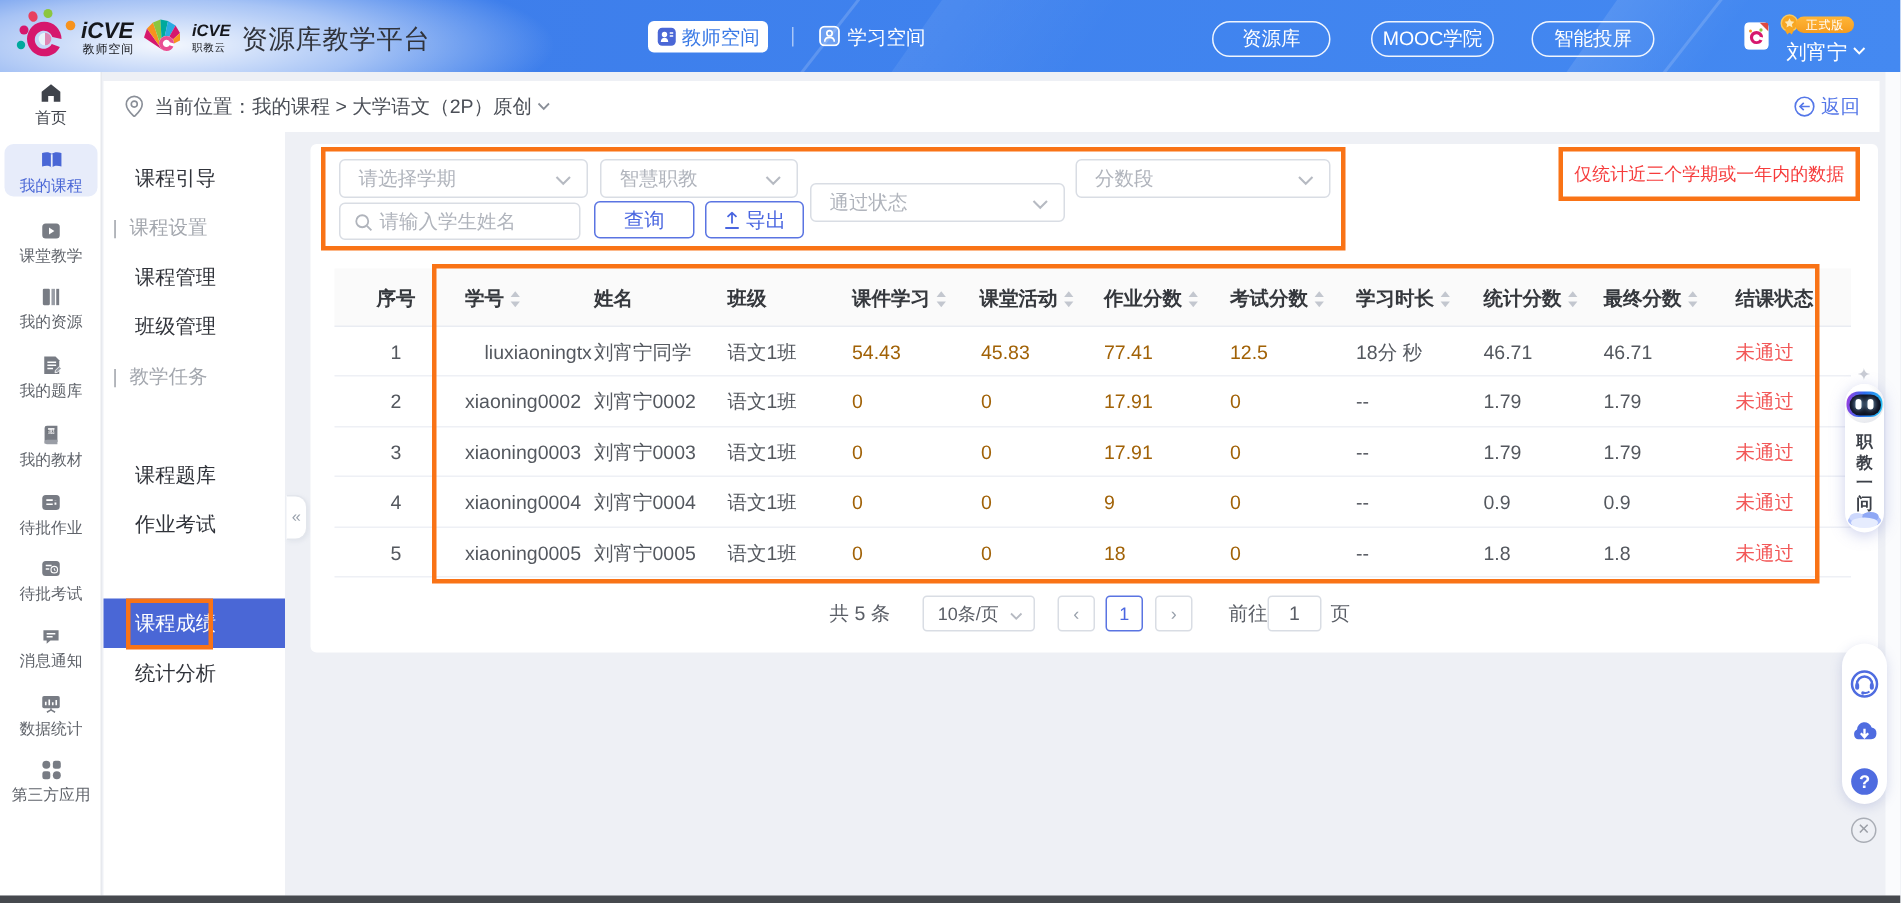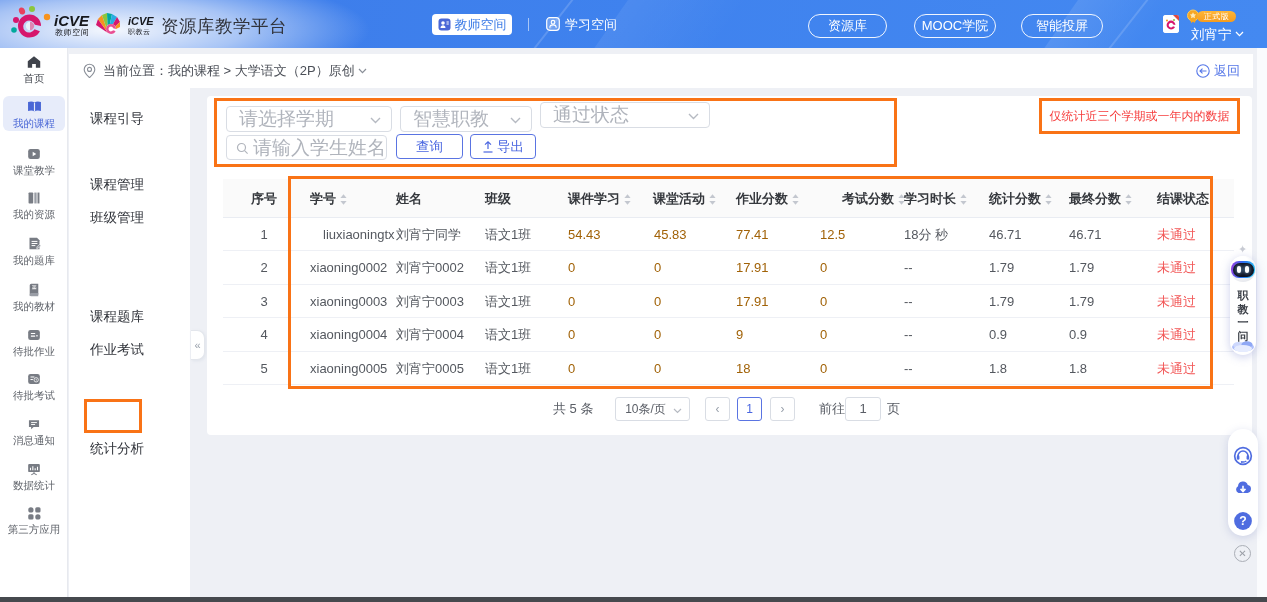--- a/index.html
+++ b/index.html
@@ -38,21 +38,21 @@
 .si.home{color:#3f434b}
 
 .smenu{position:absolute;left:69px;top:88px;width:121px;height:509px;background:#fff}
 .mi{position:absolute;left:0;width:121px;height:33px;line-height:33px;font-size:13.5px;color:#30333a;padding-left:21px}
 .msec{position:absolute;left:0;width:121px;height:33px;line-height:33px;font-size:13px;color:#a3a7ae;padding-left:6px}
 .msec i{font-style:normal;margin-right:8px;color:#a3a7ae}
 .mi.on{background:#4a67d6;color:#fff}
 .collap{position:absolute;left:191px;top:330px;width:14px;height:30px;background:#fff;border:1px solid #e3e6ec;border-left:none;border-radius:0 8px 8px 0;font-size:11px;color:#98a0ab;line-height:28px;text-align:center;box-shadow:1px 1px 3px rgba(150,160,180,.15)}
 
 .card{position:absolute;left:207px;top:96px;width:1045px;height:339px;background:#fff;border-radius:4px}
-.sel,.inp{position:absolute;border:1px solid #d9dde4;border-radius:4px;background:#fff;font-size:19px;color:#b0b4bc}
+.sel,.inp{position:absolute;border:1px solid #d9dde4;border-radius:4px;background:#fff;font-size:13px;color:#b0b4bc}
 .sel span{position:absolute;left:12px;top:0;line-height:24px}
 .sel svg{position:absolute;right:10px;top:10px}
 .inp svg{position:absolute;left:9px;top:6px}
 .inp span{position:absolute;left:26px;line-height:23px}
 .btn{position:absolute;height:25px;border:1px solid #5a74e2;border-radius:4px;background:#fff;color:#4a66e0;font-size:13.5px;text-align:center;line-height:23px}
 .btn svg{vertical-align:-2px;margin-right:3px}
 
 .thead{position:absolute;left:16px;top:83px;width:1011px;height:39px;background:#fafafa;border-bottom:1px solid #e9ecf2;font-size:13px;font-weight:bold;color:#35383d;line-height:39px}
 .thead span{position:absolute;top:0;white-space:nowrap}
 .rows{position:absolute;left:16px;top:122px;width:1011px;height:168px;font-size:13px;color:#54585f}
@@ -230,43 +230,52 @@
     <svg width="14" height="14" viewBox="0 0 18 18">
         <circle cx="5" cy="5" r="3.4" fill="#787c84"></circle>
         <rect x="10.6" y="1.6" width="6.8" height="6.8" rx="2" fill="#787c84"></rect>
         <rect x="1.6" y="10.6" width="6.8" height="6.8" rx="2" fill="#787c84"></rect>
         <circle cx="14" cy="14" r="3.4" fill="#787c84"></circle>
       </svg>第三方应用</div>
 </div>
 
 <div class="smenu">
   <div class="mi" style="top:13.5px">课程引导</div>
+  <div class="msec" style="top:46.5px"><i>|</i>课程设置</div>
   <div class="mi" style="top:112.5px">班级管理</div>
   <div class="mi" style="top:79.5px">课程管理</div>
+  <div class="msec" style="top:145.5px"><i>|</i>教学任务</div>
   <div class="mi" style="top:211.5px">课程题库</div>
   <div class="mi" style="top:244.5px">作业考试</div>
+  <div class="mi on" style="top:310.5px">课程成绩</div>
   <div class="mi" style="top:343.5px">统计分析</div>
 </div>
 <div class="collap">«</div>
 
 <div class="card">
   <div class="sel" style="left:19px;top:10px;width:166px;height:26px">
       <span>请选择学期</span>
       <svg width="11" height="7" viewBox="0 0 11 7">
         <path d="M1 1l4.5 4.5L10 1" stroke="#b6bac2" stroke-width="1.4" fill="none"></path>
       </svg>
     </div>
   <div class="sel" style="left:193px;top:10px;width:132px;height:26px">
       <span>智慧职教</span>
       <svg width="11" height="7" viewBox="0 0 11 7">
         <path d="M1 1l4.5 4.5L10 1" stroke="#b6bac2" stroke-width="1.4" fill="none"></path>
       </svg>
     </div>
-  <div class="sel" style="left:333px;top:6px;width:170px;height:26px">
+  <div class="sel" style="left:333px;top:26px;width:170px;height:26px">
       <span>通过状态</span>
+      <svg width="11" height="7" viewBox="0 0 11 7">
+        <path d="M1 1l4.5 4.5L10 1" stroke="#b6bac2" stroke-width="1.4" fill="none"></path>
+      </svg>
+    </div>
+  <div class="sel" style="left:510px;top:10px;width:170px;height:26px">
+      <span>分数段</span>
       <svg width="11" height="7" viewBox="0 0 11 7">
         <path d="M1 1l4.5 4.5L10 1" stroke="#b6bac2" stroke-width="1.4" fill="none"></path>
       </svg>
     </div>
   <div class="inp" style="left:19px;top:39px;width:161px;height:25px">
       <svg width="13" height="13" viewBox="0 0 13 13">
         <circle cx="5.5" cy="5.5" r="4" fill="none" stroke="#b0b4bc" stroke-width="1.2"></circle>
         <path d="M8.6 8.6l3 3" stroke="#b0b4bc" stroke-width="1.2"></path>
       </svg>
       <span>请输入学生姓名</span>
@@ -290,21 +299,21 @@
           <path d="M3.5 10.8L6.6 7H.4z" fill="#c3c7cf"></path>
         </svg></span>
     <span style="left:430px">课堂活动<svg class="ct" width="7" height="11" viewBox="0 0 7 11">
           <path d="M3.5.2L6.6 4H.4z" fill="#c3c7cf"></path>
           <path d="M3.5 10.8L6.6 7H.4z" fill="#c3c7cf"></path>
         </svg></span>
     <span style="left:513px">作业分数<svg class="ct" width="7" height="11" viewBox="0 0 7 11">
           <path d="M3.5.2L6.6 4H.4z" fill="#c3c7cf"></path>
           <path d="M3.5 10.8L6.6 7H.4z" fill="#c3c7cf"></path>
         </svg></span>
-    <span style="left:619px">考试分数<svg class="ct" width="7" height="11" viewBox="0 0 7 11">
+    <span style="left:597px">考试分数<svg class="ct" width="7" height="11" viewBox="0 0 7 11">
           <path d="M3.5.2L6.6 4H.4z" fill="#c3c7cf"></path>
           <path d="M3.5 10.8L6.6 7H.4z" fill="#c3c7cf"></path>
         </svg></span>
     <span style="left:681px">学习时长<svg class="ct" width="7" height="11" viewBox="0 0 7 11">
           <path d="M3.5.2L6.6 4H.4z" fill="#c3c7cf"></path>
           <path d="M3.5 10.8L6.6 7H.4z" fill="#c3c7cf"></path>
         </svg></span>
     <span style="left:766px">统计分数<svg class="ct" width="7" height="11" viewBox="0 0 7 11">
           <path d="M3.5.2L6.6 4H.4z" fill="#c3c7cf"></path>
           <path d="M3.5 10.8L6.6 7H.4z" fill="#c3c7cf"></path>

